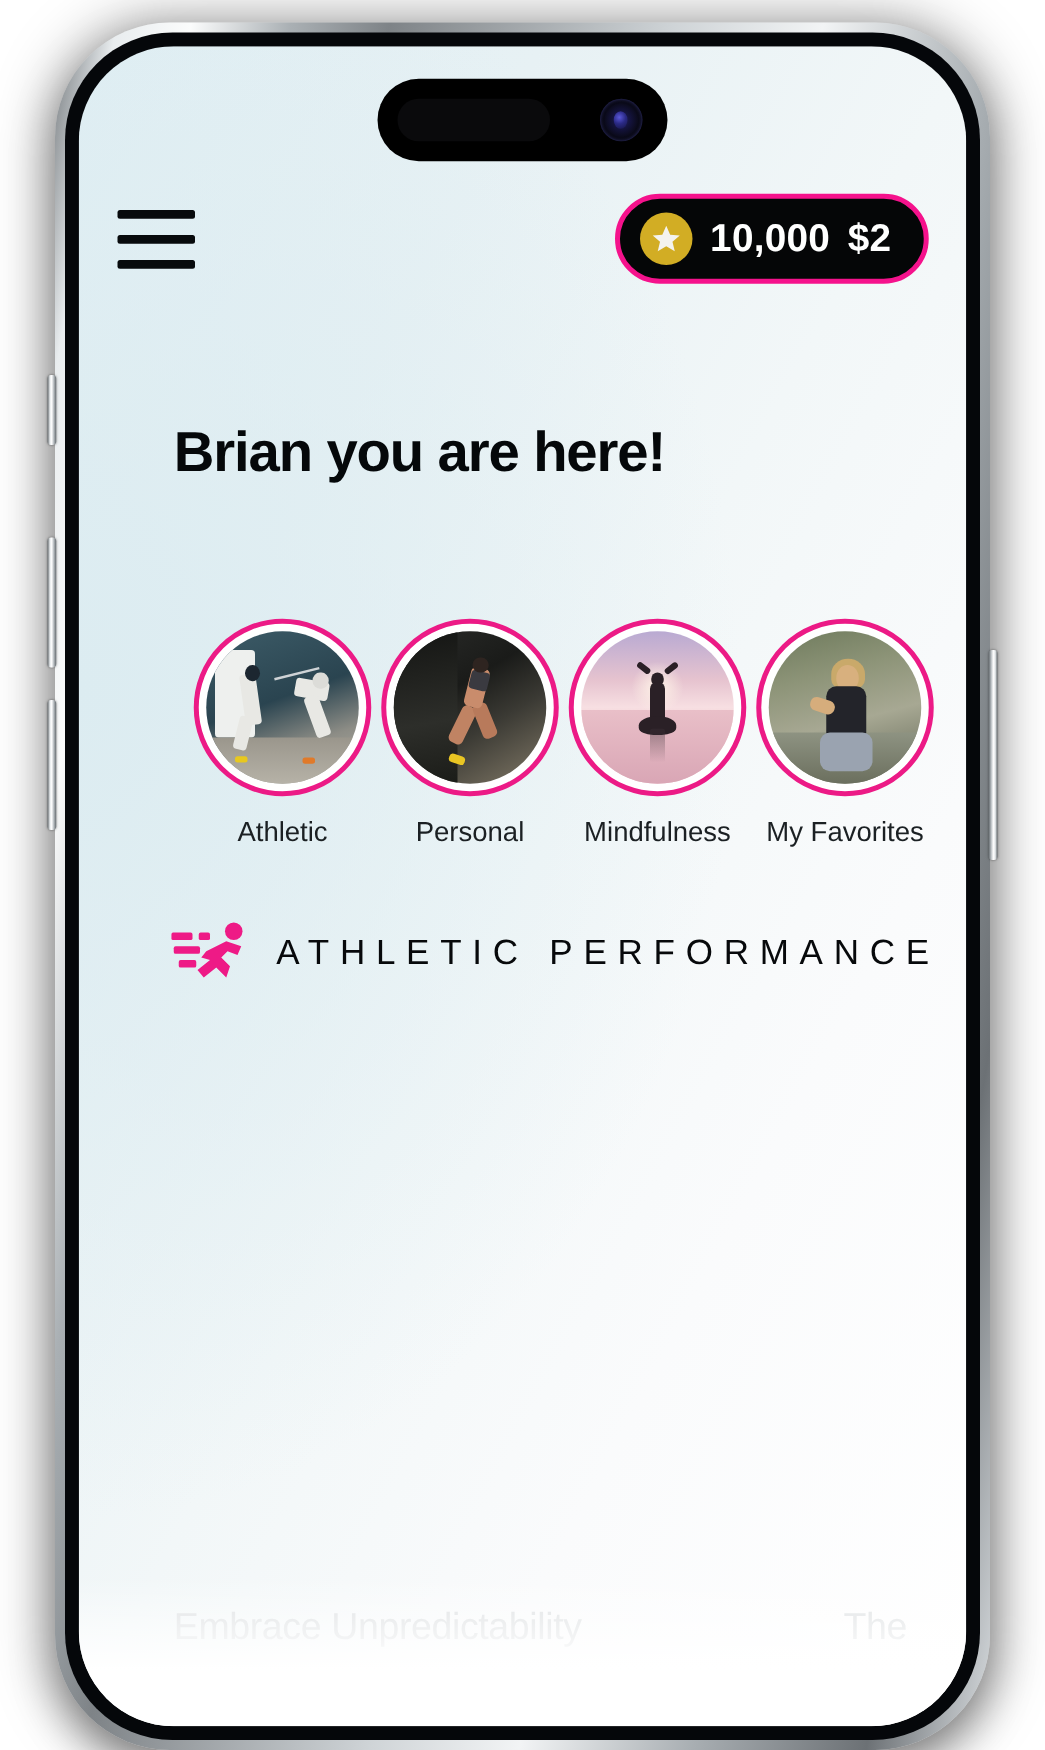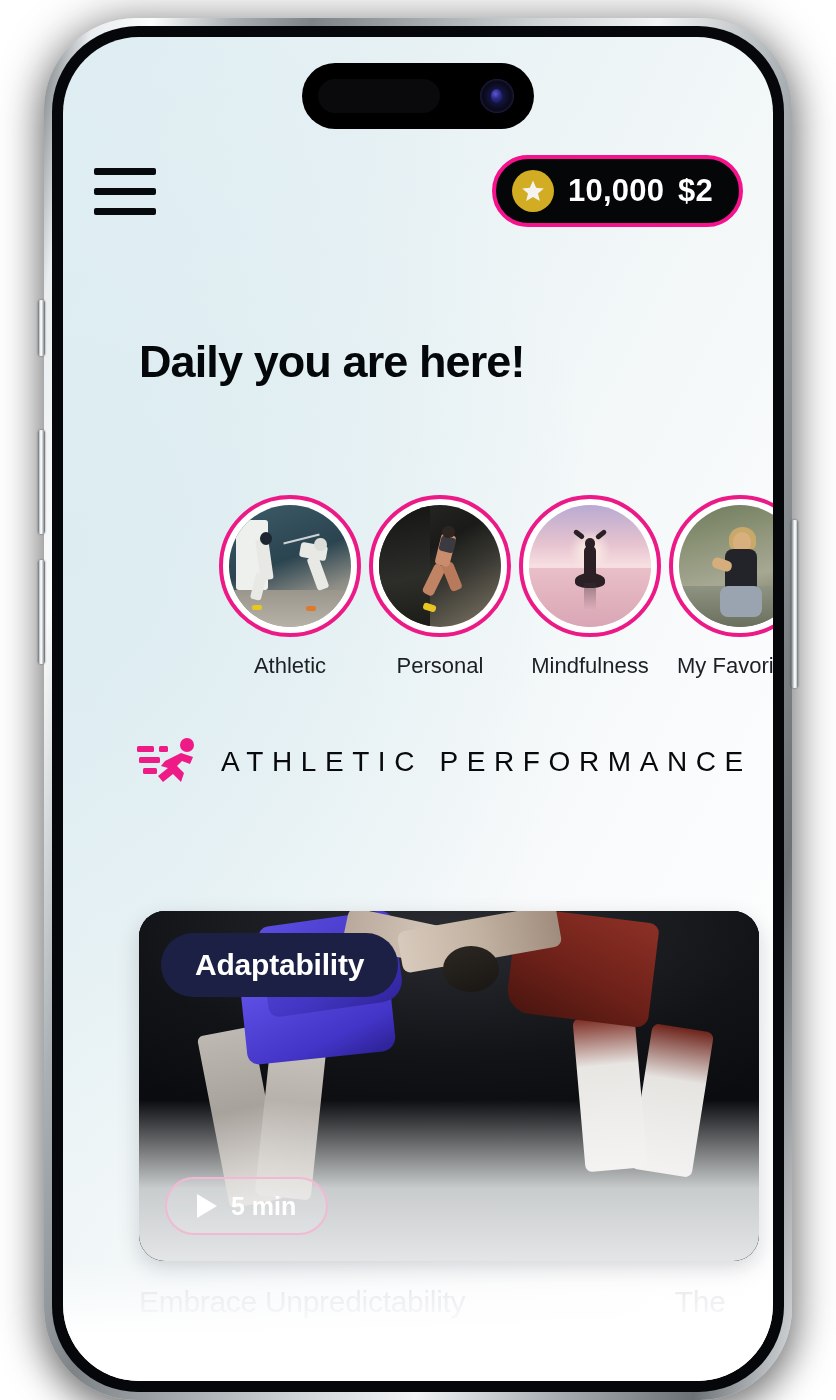--- a/index.html
+++ b/index.html
@@ -96,22 +96,22 @@
   .points-text{
     color:#fff; font-size:31px; font-weight:700; letter-spacing:.2px; white-space:nowrap;
   }
 
   .greeting{ position:absolute; left:76px; top:295px; }
   .greet-hi{ font-size:27px; color:#14181b; font-weight:400; letter-spacing:.1px; }
   .greet-main{ font-size:45px; color:#05080a; font-weight:700; letter-spacing:-.9px; margin-top:4px; }
 
   
   .cats{
-    position:absolute; left:78px; top:458px; width:674px;
-    display:flex; justify-content:flex-end;
+    position:absolute; left:88px; top:458px; width:674px;
+    display:flex; justify-content:flex-start;
   }
   .cat{ width:150px; display:flex; flex-direction:column; align-items:center; cursor:pointer; }
   .cat-ring{
     width:142px; height:142px; border-radius:50%;
     border:4px solid #ec1a86; padding:6px; background:#fff;
   }
   .cat-img{ width:100%; height:100%; border-radius:50%; overflow:hidden; position:relative; }
   .cat-label{ margin-top:16px; font-size:22px; color:#1b2023; font-weight:400; white-space:nowrap; }
 
   
@@ -321,21 +321,21 @@
             <svg viewBox="0 0 24 24" aria-hidden="true">
               <polygon points="12,2.4 14.9,9 22,9.6 16.6,14.3 18.3,21.3 12,17.5 5.7,21.3 7.4,14.3 2,9.6 9.1,9" fill="#f4f3ef"></polygon>
             </svg>
           </span>
           <span class="points-text">10,000</span>
           <span class="points-text cur">$2</span>
         </div>
       </div>
 
       <div class="greeting">
-        <div class="greet-main">Daily you are here!</div>
+        <div class="greet-main">Brian you are here!</div>
       </div>
 
       <div class="cats">
 
         <div class="cat">
           <div class="cat-ring">
             <div class="cat-img img-athletic">
               <span class="fencer f1a"></span>
                 <span class="fencer f1b"></span>
                 <span class="fencer f1h"></span>
@@ -403,43 +403,20 @@
               <rect x="22" y="9" width="9" height="6" rx="1.5"></rect>
               <circle cx="50" cy="8" r="7"></circle>
               <path d="M28 24 L44 16 L56 20 L53 27 L45 24 L40 29 L47 36 L44 45 L36 37 L26 45 L21 39 L31 31 L24 29 Z"></path>
             </g>
           </svg>
         </span>
         <span class="section-title">ATHLETIC PERFORMANCE</span>
       </div>
 
 
-      <div class="cards">
-
-        <div class="card">
-          <div class="photo-wrestle">
-            <span class="w-blue-legB"></span>
-              <span class="w-blue-legA"></span>
-            <span class="w-blue-short"></span>
-              <span class="w-blue-torso"></span>
-            <span class="w-red-legB"></span>
-              <span class="w-red-legA"></span>
-            <span class="w-red-torso"></span>
-            <span class="w-head"></span>
-            <span class="w-blue-arm"></span>
-              <span class="w-red-arm"></span>
-          </div>
-          <div class="badge-pill">Adaptability</div>
-          <div class="time-pill">
-            <span class="play-tri"></span>
-            <span>5 min</span>
-          </div>
-        </div>
-
-      </div>
 
       <div class="captions">
         <div class="caption">Embrace Unpredictability</div>
         <div class="caption caption-2">The </div>
       </div>
 
       <div class="bottom-fade"></div>
     </div>
   </div>
 </div>

